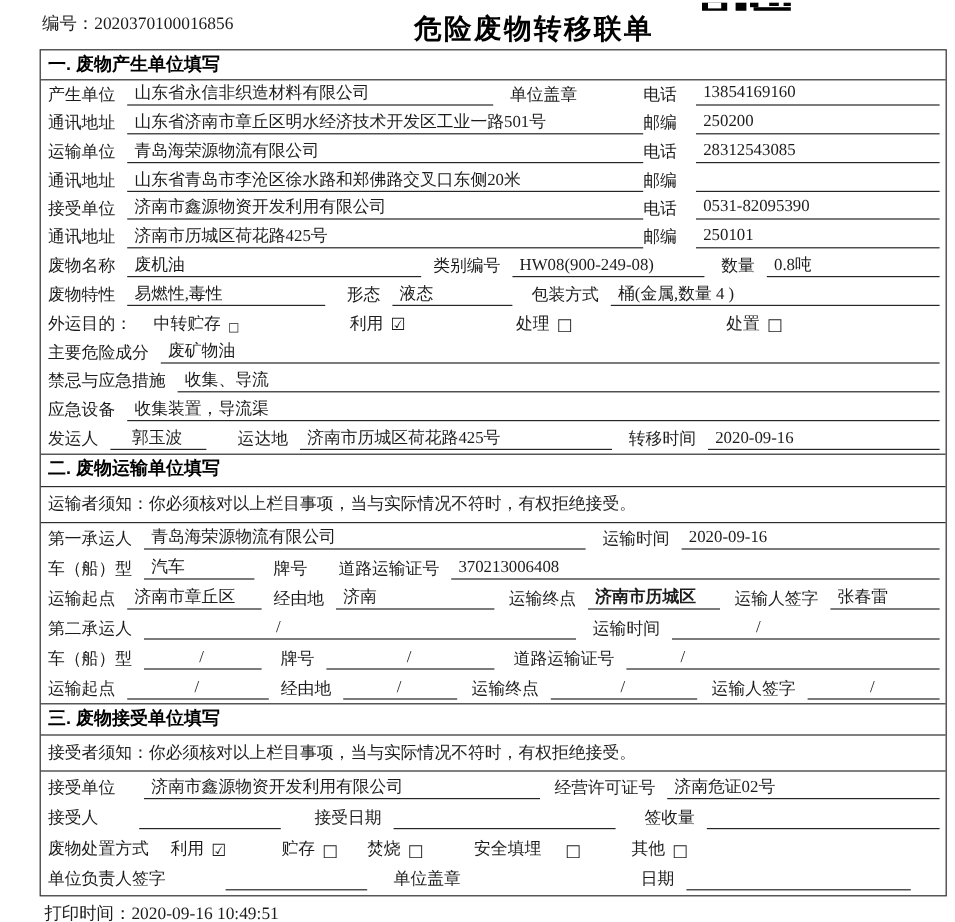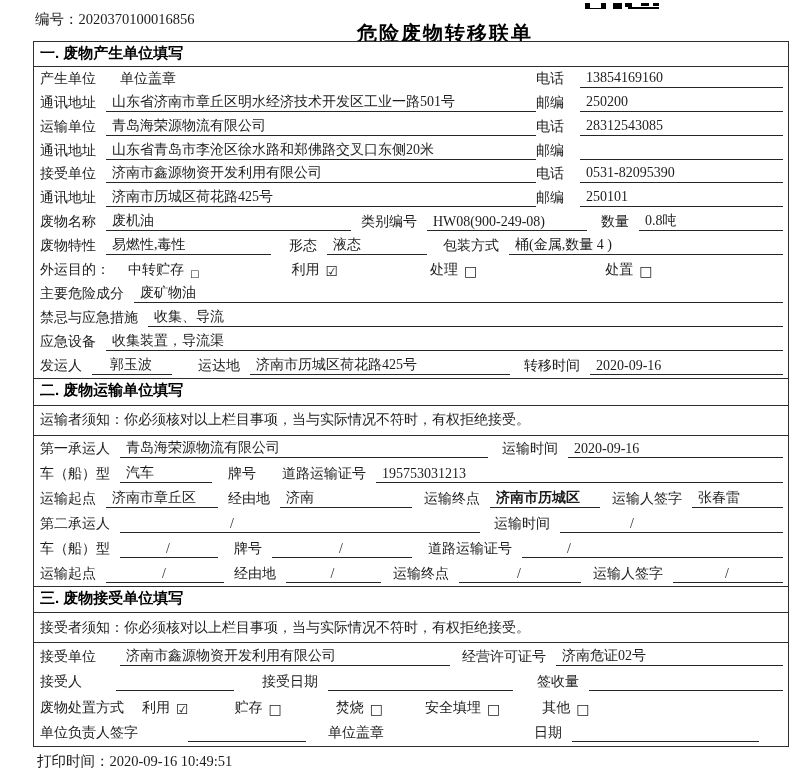--- a/index.html
+++ b/index.html
@@ -1,21 +1,21 @@
 <!DOCTYPE html>
 <html><head>
 <meta charset="utf-8">
 <style>
   html,body{margin:0;padding:0;background:#fff;}
   .page{position:relative;width:796px;height:768px;background:#ffffff;overflow:hidden;
         font-family:"Liberation Serif","DejaVu Serif",serif;color:#1c1c1c;font-size:14px;}
   
   .serial{position:absolute;top:10px;left:35px;font-size:14.5px;white-space:nowrap;}
-  .title{position:absolute;top:20px;left:240px;width:410px;text-align:center;
-         font-family:"Liberation Sans","DejaVu Sans",sans-serif;font-weight:bold;font-size:20px;
+  .title{position:absolute;top:9px;left:240px;width:410px;text-align:center;
+         font-family:"Liberation Sans","DejaVu Sans",sans-serif;font-weight:bold;font-size:23px;
          letter-spacing:2px;color:#000;}
   .qr{position:absolute;top:0;left:585px;width:76px;height:9px;overflow:hidden;}
   
   .tbl{position:absolute;top:41px;left:33px;width:756px;height:706px;box-sizing:border-box;
        border:1.5px solid #2e2e2e;background:#fff;}
   .sec-h{box-sizing:border-box;border-bottom:1px solid #2e2e2e;padding:2px 0 0 6px;
          font-family:"Liberation Sans","DejaVu Sans",sans-serif;font-weight:bold;font-size:15px;color:#000;}
   .sh1{height:25px;} .sh2{height:27px;} .sh3{height:26px;}
   .notice{box-sizing:border-box;height:30px;border-bottom:1px solid #2e2e2e;display:flex;
           align-items:center;padding-left:6px;white-space:nowrap;text-align:center;}
@@ -56,20 +56,21 @@
     </svg>
   </div>
 
   <div class="tbl">
 
     <div class="sec-h sh1">一. 废物产生单位填写</div>
     <div class="bdy b1">
 
       <div class="r r1">
         <span class="l">产生单位</span>
+        <span class="u" style="width:305px;">山东省永信非织造材料有限公司</span>
         <span class="l" style="margin-left:14px;">单位盖章</span>
         <span class="rg">
           <span class="l">电话</span>
           <span class="u">13854169160</span>
         </span>
       </div>
 
       <div class="r r1">
         <span class="l">通讯地址</span>
         <span class="u" style="width:438px;">山东省济南市章丘区明水经济技术开发区工业一路501号</span>
@@ -182,21 +183,21 @@
         <span class="u" style="width:368px;">青岛海荣源物流有限公司</span>
         <span class="l" style="margin-left:14px;">运输时间</span>
         <span class="u f">2020-09-16</span>
       </div>
 
       <div class="r r2">
         <span class="l">车（船）型</span>
         <span class="u" style="width:92px;">汽车</span>
         <span class="l" style="margin-left:16px;">牌号</span>
         <span class="l" style="margin-left:16px;">道路运输证号</span>
-        <span class="u f">195753031213</span>
+        <span class="u f">370213006408</span>
       </div>
 
       <div class="r r2">
         <span class="l">运输起点</span>
         <span class="u" style="width:112px;">济南市章丘区</span>
         <span class="l" style="margin-left:10px;">经由地</span>
         <span class="u" style="width:132px;">济南</span>
         <span class="l" style="margin-left:12px;">运输终点</span>
         <span class="u" style="width:110px;font-weight:bold;">济南市历城区</span>
         <span class="l" style="margin-left:12px;">运输人签字</span>
@@ -253,23 +254,23 @@
         <span class="l" style="margin-left:24px;">签收量</span>
         <span class="u f"></span>
       </div>
 
       <div class="r r3">
         <span class="l">废物处置方式</span>
         <span class="l" style="margin-left:8px;margin-right:0;">利用</span>
         <span class="cb">☑</span>
         <span class="l" style="margin-left:46px;margin-right:0;">贮存</span>
         <span class="cb">□</span>
-        <span class="l" style="margin-left:54px;margin-right:0;">焚烧</span>
-        <span class="cb">□</span>
-        <span class="l" style="margin-left:42px;margin-right:0;">安全填埋</span>
+        <span class="l" style="margin-left:24px;margin-right:0;">焚烧</span>
+        <span class="cb">□</span>
+        <span class="l" style="margin-left:42px;margin-right:14px;">安全填埋</span>
         <span class="cb">□</span>
         <span class="l" style="margin-left:42px;margin-right:0;">其他</span>
         <span class="cb">□</span>
       </div>
 
       <div class="r r3">
         <span class="l">单位负责人签字</span>
         <span class="u" style="width:118px;margin-left:40px;"></span>
         <span class="l" style="margin-left:22px;">单位盖章</span>
         <span class="l" style="margin-left:140px;">日期</span>

